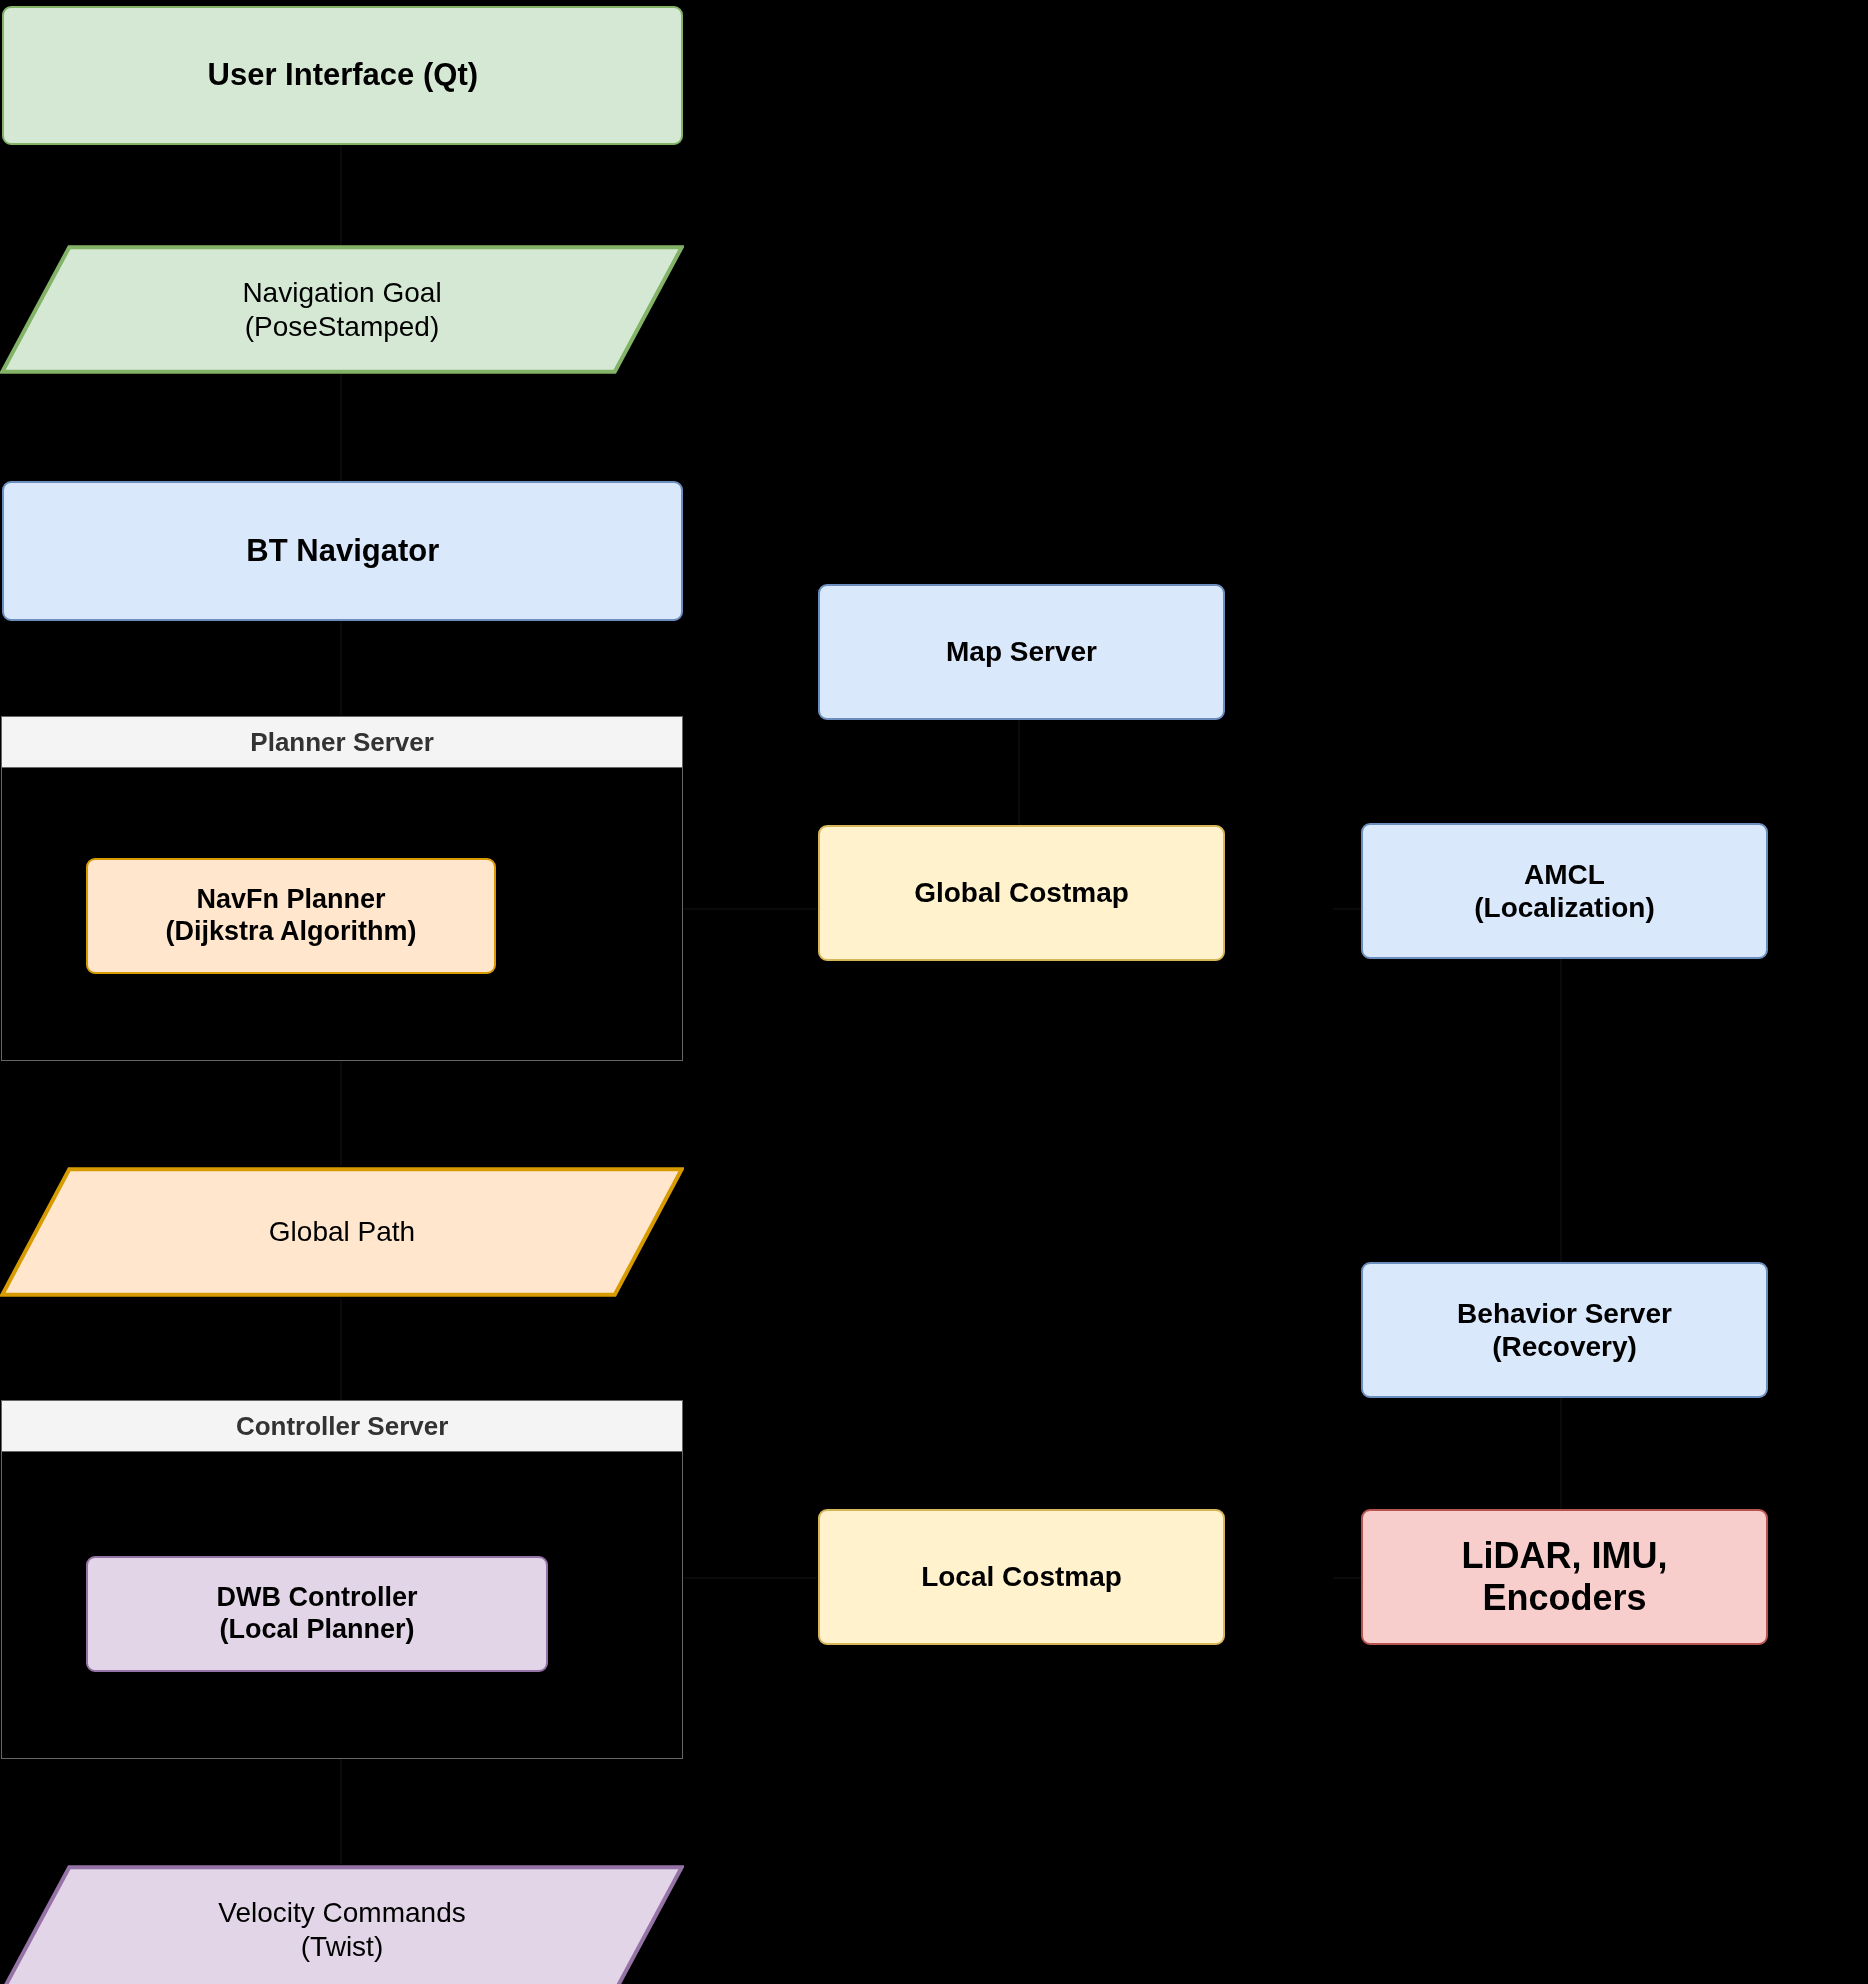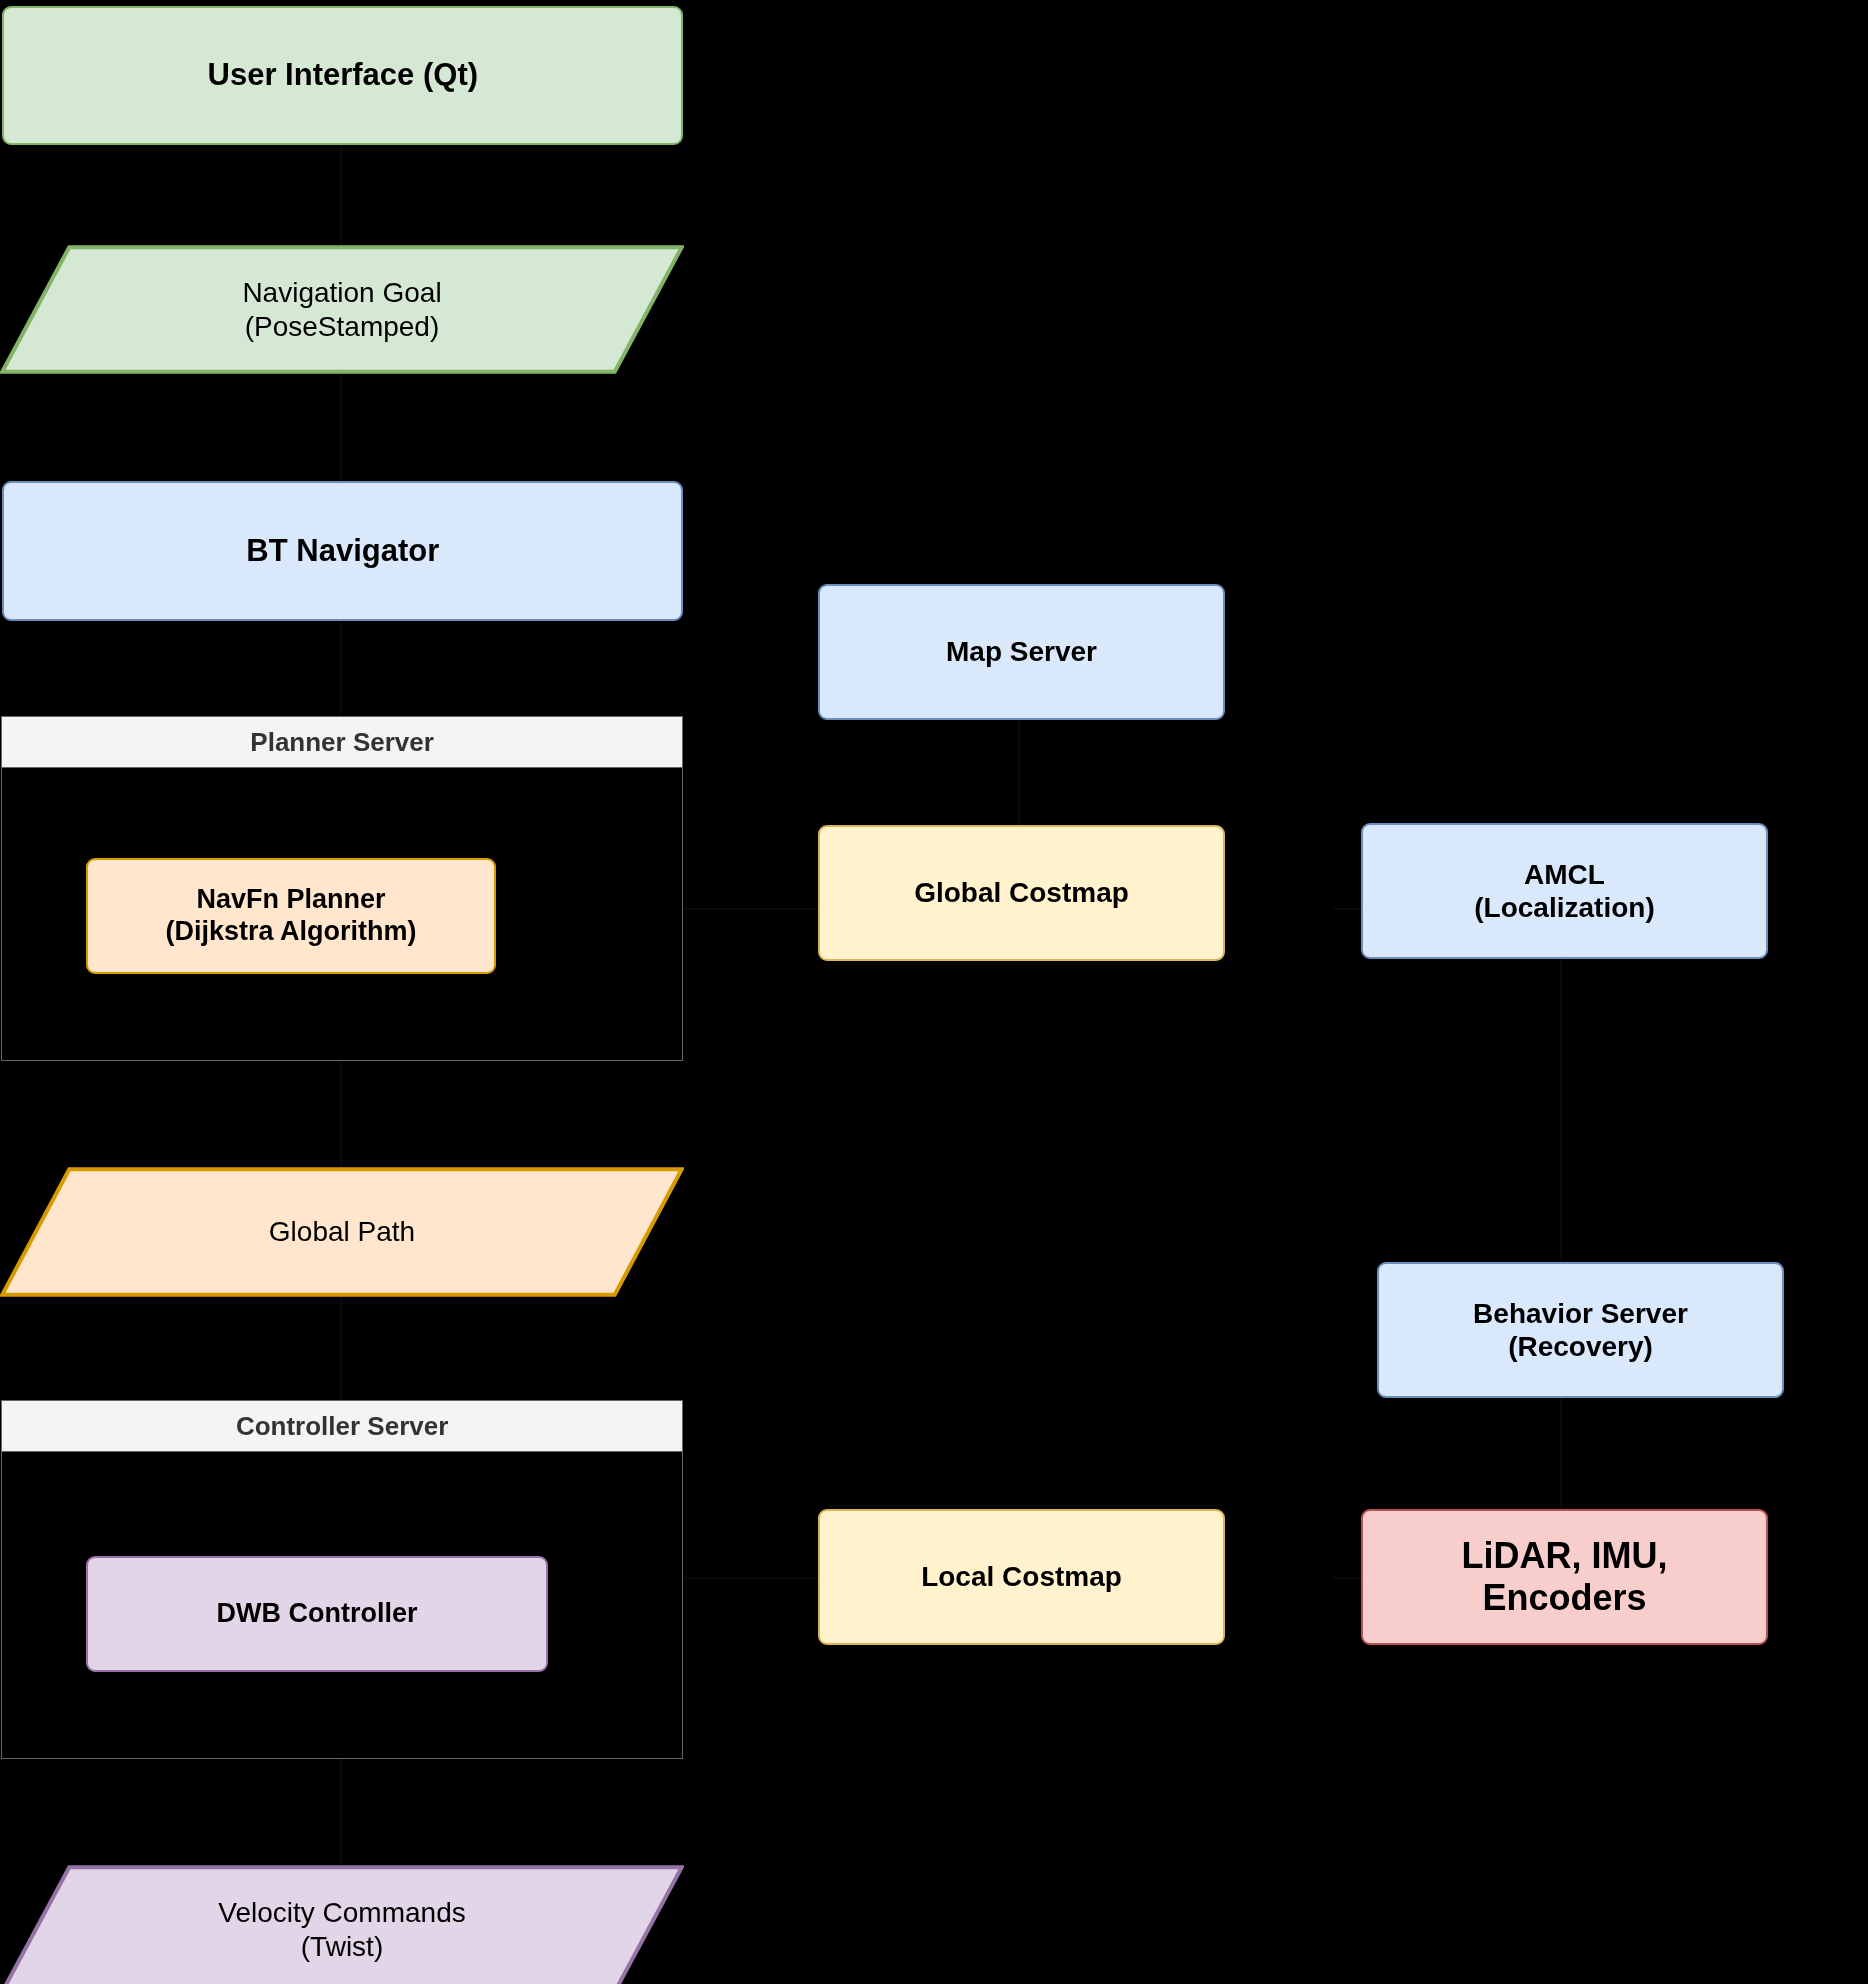--- a/index.html
+++ b/index.html
@@ -155,20 +155,21 @@
 
   <div class="subgraph" style="left:1.1px; top:1400px; width:682px; height:359px;">
     <div class="subgraph-title" style="height:51px; font-size:26px;">
       <span>Controller Server</span>
     </div>
   </div>
 
   <div class="node rounded c-purple bold" style="left:86px; top:1556px; width:462px; height:116px; font-size:27px;">
     <span class="txt">
       <span style="display:block;">DWB Controller</span>
+      <span style="display:block;">(Local Planner)</span>
     </span>
   </div>
 
   <div class="para" style="left:0px; top:1865px; width:684px; height:129px;">
     <svg viewBox="0 0 1205 228" preserveAspectRatio="none">
       <polygon points="122,4 1201,4 1083,224 4,224" fill="#e1d5e7" stroke="#9673a6" stroke-width="7"></polygon>
     </svg>
     <div class="plabel normal" style="font-size:28px;">
       <div>
         <div>Velocity Commands</div>
@@ -189,21 +190,21 @@
     <span class="txt">Local Costmap</span>
   </div>
 
   <div class="node rounded c-blue bold" style="left:1361px; top:823px; width:407px; height:136px; font-size:28px;">
     <span class="txt">
       <span style="display:block;">AMCL</span>
       <span style="display:block;">(Localization)</span>
     </span>
   </div>
 
-  <div class="node rounded c-blue bold" style="left:1361px; top:1262px; width:407px; height:136px; font-size:28px;margin-left:16px;">
+  <div class="node rounded c-blue bold" style="left:1361px; top:1262px; width:407px; height:136px; font-size:28px;">
     <span class="txt">
       <span style="display:block;">Behavior Server</span>
       <span style="display:block;">(Recovery)</span>
     </span>
   </div>
 
   <div class="node rounded c-red bold" style="left:1361px; top:1509px; width:407px; height:136px; font-size:36px;">
     <span class="txt">
       <span style="display:block;">LiDAR, IMU,</span>
       <span style="display:block;text-align:center;">Encoders</span>

